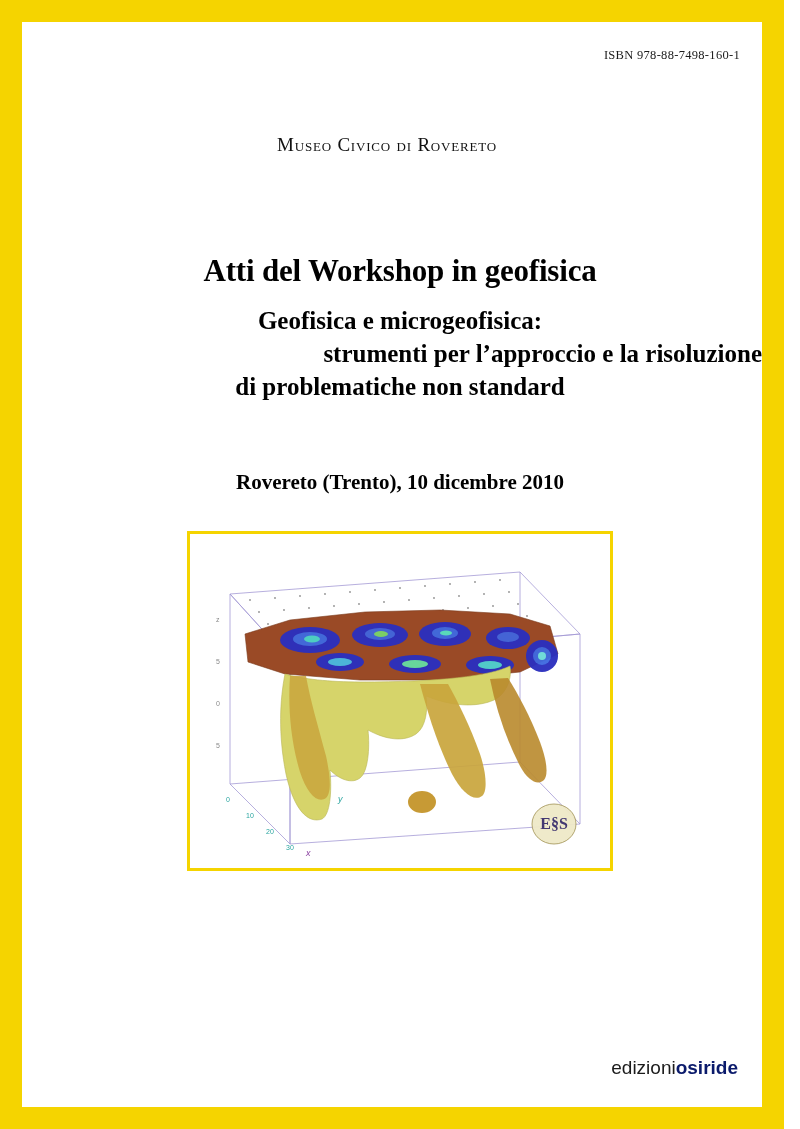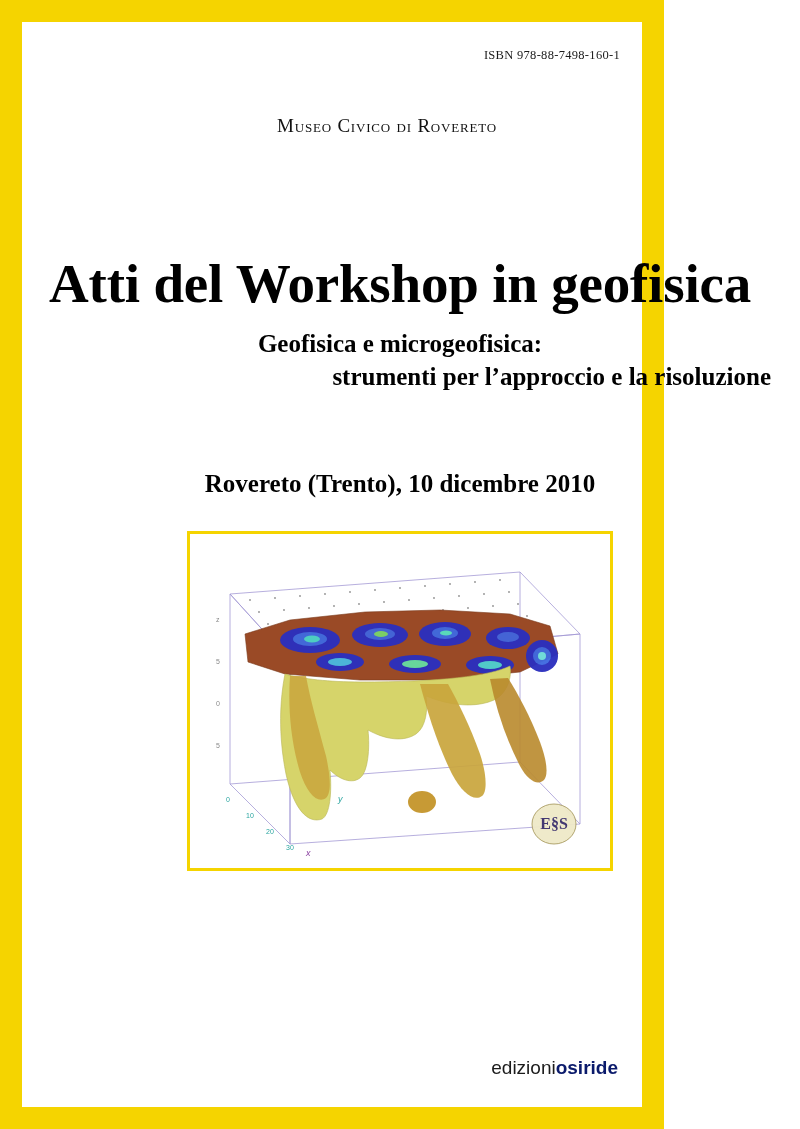--- a/index.html
+++ b/index.html
@@ -10,21 +10,21 @@
   body {
     width: 800px;
     height: 1129px;
     font-family: "Liberation Serif", serif;
     overflow: hidden;
   }
 
   
   .page {
     position: relative;
-    width: 664px;
+    width: 784px;
     height: 1129px;
     background: #ffffff;
     box-sizing: border-box;
     border: 22px solid #f5d400;
   }
 
   .inner {
     position: absolute;
     left: 0;
     top: 0;
@@ -38,21 +38,21 @@
     top: 26px;
     right: 22px;
     font-family: "Liberation Serif", serif;
     font-size: 12.5px;
     letter-spacing: 0.3px;
     color: #1a1a1a;
   }
 
   .publisher-line {
     position: absolute;
-    top: 93px;
+    top: 112px;
     left: 255px;
     font-family: "Liberation Serif", serif;
     font-size: 19px;
     color: #111111;
     letter-spacing: 0.6px;
   }
   
   .smallcaps {
     font-variant: small-caps;
     letter-spacing: 0.8px;
@@ -62,48 +62,48 @@
     position: absolute;
     top: 232px;
     left: 0;
     width: 756px;
     text-align: center;
   }
 
   .main-title {
     font-family: "Liberation Serif", serif;
     font-weight: bold;
-    font-size: 55px;
+    font-size: 31px;
     color: #000000;
     letter-spacing: -0.2px;
     margin: 0 0 12px 0;
     line-height: 1.1;
   }
 
   .subtitle {
     font-family: "Liberation Serif", serif;
     font-weight: bold;
     font-size: 25px;
     color: #000000;
     line-height: 1.32;
-    margin: 7px;
+    margin: 16px;
   }
   .subtitle .l1 { display: block; }
   .subtitle .l2 { display: block; text-align: right; }
   .subtitle .l3 { display: block; }
 
   .place-date {
     position: absolute;
     top: 448px;
     left: 0;
     width: 756px;
     text-align: center;
     font-family: "Liberation Serif", serif;
     font-weight: bold;
-    font-size: 25px;
+    font-size: 21px;
     color: #000000;
   }
 
   
   .figure-frame {
     position: absolute;
     left: 165px;
     top: 509px;
     width: 426px;
     height: 340px;
@@ -142,20 +142,21 @@
 
     <div class="publisher-line">
       <span class="smallcaps">Museo Civico di Rovereto</span>
     </div>
 
     <div class="title-block">
       <div class="main-title">Atti del Workshop in geofisica</div>
       <div class="subtitle">
         <span class="l1">Geofisica e microgeofisica:</span>
         <span class="l2">strumenti per l’approccio e la risoluzione</span>
+        <span class="l3">di problematiche non standard</span>
       </div>
     </div>
 
     <div class="place-date">Rovereto (Trento), 10 dicembre 2010</div>
 
     <div class="figure-frame">
       <div class="figure-inner">
         <svg class="fig-svg" width="420" height="334" viewBox="0 0 420 334">
           <rect x="0" y="0" width="420" height="334" fill="#ffffff"></rect>
 

